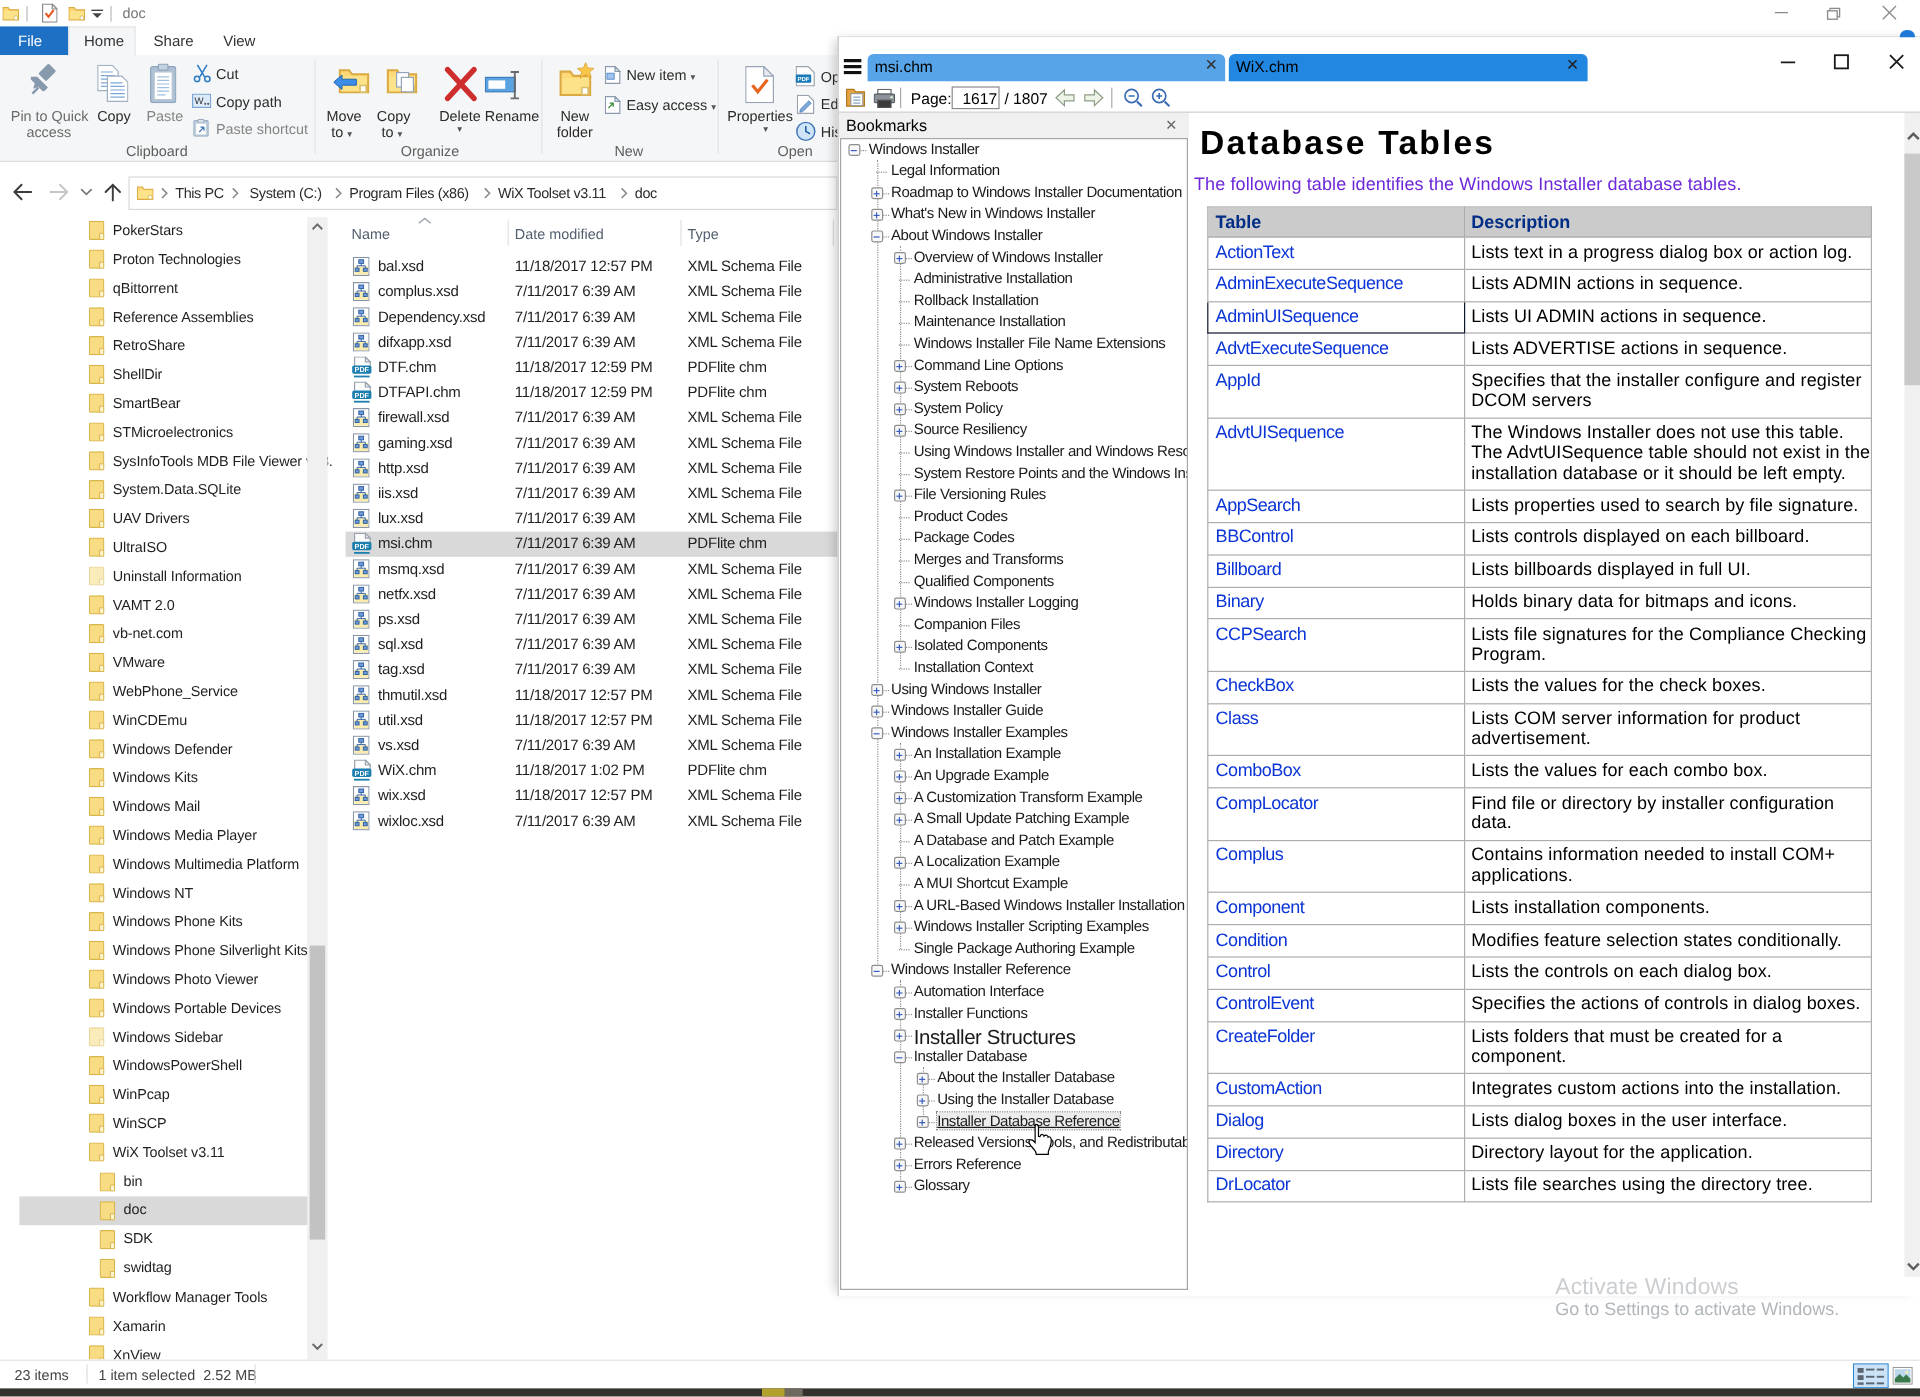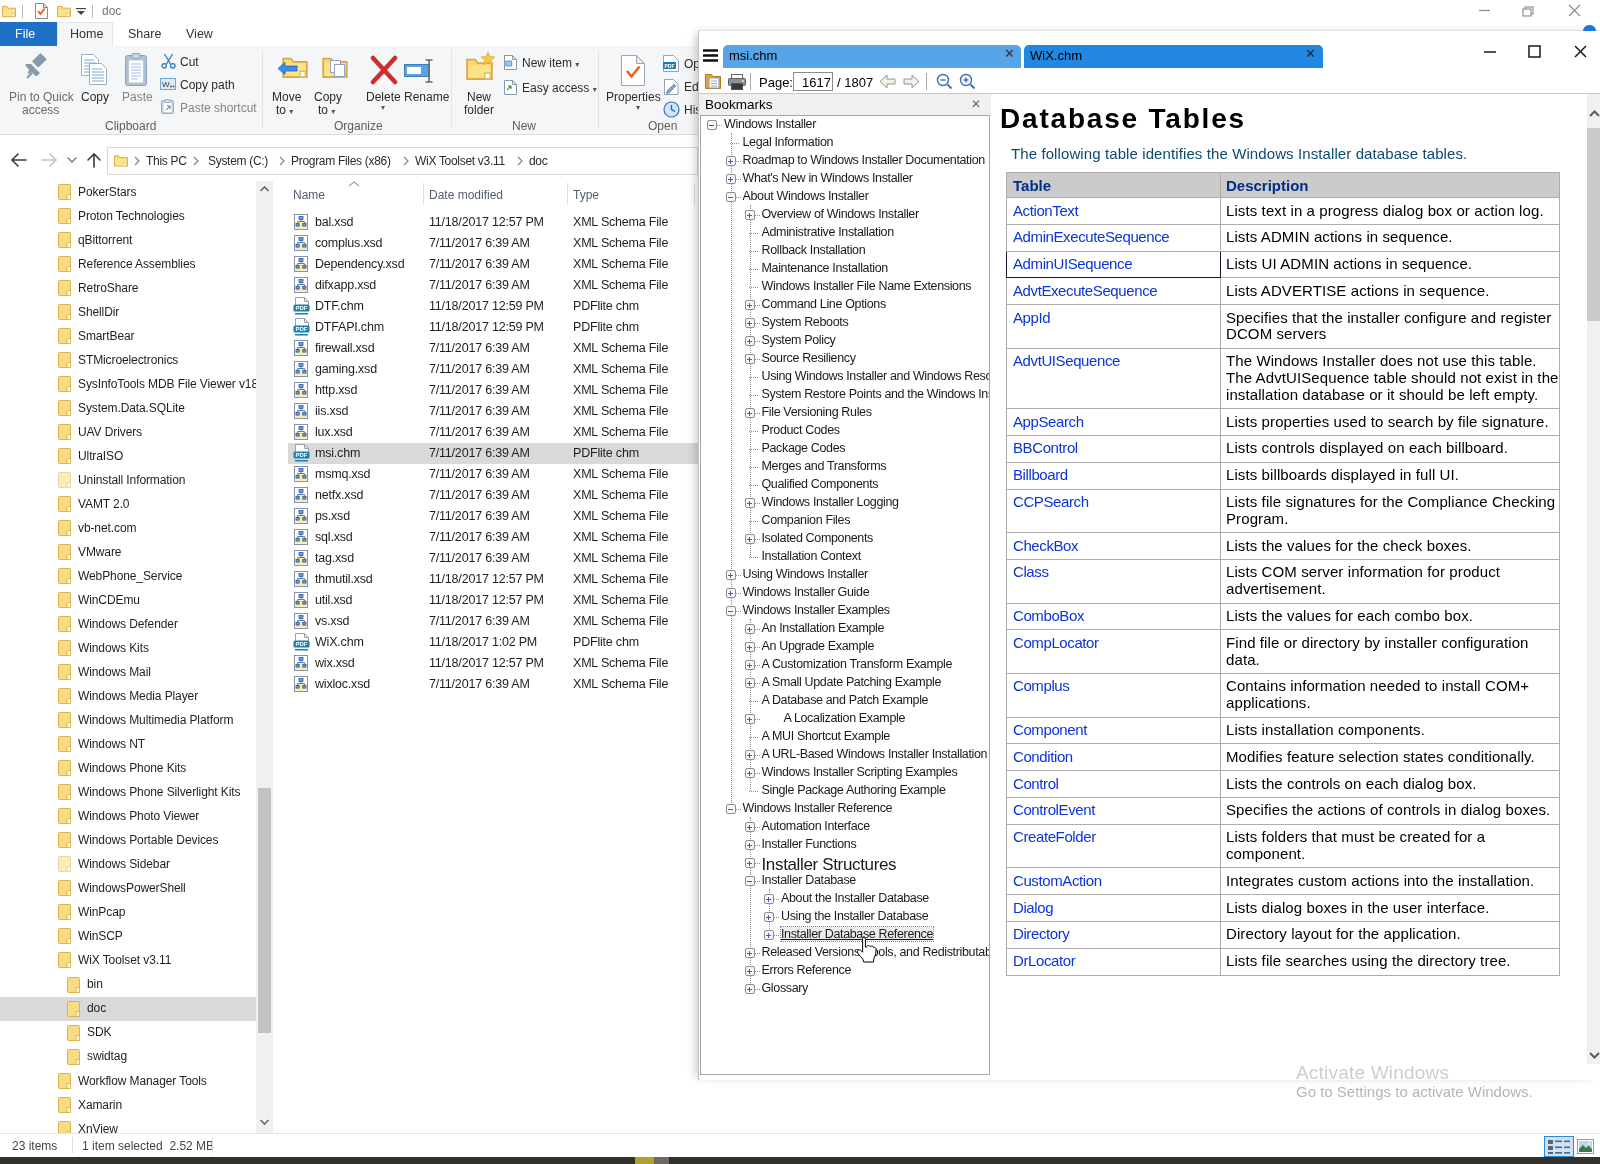--- a/index.html
+++ b/index.html
@@ -217,21 +217,21 @@
 <div class="txt" style="left:529px;top:154px;font-size:12px;letter-spacing:-0.3px;color:#2b2b2b">doc</div>
 <div class="txt" style="left:293px;top:188px;font-size:12px;color:#525e6e">Name</div>
 <svg class="abs" style="left:348px;top:181px" width="12" height="6" viewBox="0 0 12 6">
       <path d="M1 5 l5 -4 l5 4" stroke="#9aa5b1" stroke-width="1.2" fill="none"></path>
     </svg>
 <div class="txt" style="left:429px;top:188px;font-size:12px;color:#525e6e">Date modified</div>
 <div class="txt" style="left:573px;top:188px;font-size:12px;color:#525e6e">Type</div>
 <div class="abs" style="left:423px;top:183px;width:1px;height:22px;background:#e0e0e0"></div>
 <div class="abs" style="left:567px;top:183px;width:1px;height:22px;background:#e0e0e0"></div>
 <div class="abs" style="left:694px;top:183px;width:1px;height:22px;background:#e0e0e0"></div>
-<div class="abs" style="left:0;top:181px;width:268px;height:952px;overflow:hidden">
+<div class="abs" style="left:16px;top:181px;width:268px;height:952px;overflow:hidden">
 <svg style="position:absolute;left:58px;top:3px;opacity:1" width="13" height="16" viewBox="0 0 13 16">
         <rect x="0.5" y="0.5" width="12" height="15" rx="1" fill="#f7dc84" stroke="#d8b44a"></rect>
         <path d="M9 10.5 h3.5 v5 h-3.5 z" fill="#fcf3cf" stroke="#d8b44a" stroke-width="0.8"></path>
       </svg>
 <div class="txt" style="left:78px;top:4px;font-size:12px;letter-spacing:-0.1px;color:#1f1f1f">PokerStars</div>
 <svg style="position:absolute;left:58px;top:27px;opacity:1" width="13" height="16" viewBox="0 0 13 16">
         <rect x="0.5" y="0.5" width="12" height="15" rx="1" fill="#f7dc84" stroke="#d8b44a"></rect>
         <path d="M9 10.5 h3.5 v5 h-3.5 z" fill="#fcf3cf" stroke="#d8b44a" stroke-width="0.8"></path>
       </svg>
 <div class="txt" style="left:78px;top:28px;font-size:12px;letter-spacing:-0.1px;color:#1f1f1f">Proton Technologies</div>
@@ -894,21 +894,21 @@
         <div style="position:absolute;left:46.0px;top:566.5px;width:5px;height:1px;background:#3b5fc0"></div>
         <div style="position:absolute;left:48.0px;top:564.5px;width:1px;height:5px;background:#3b5fc0"></div>
         <div style="position:absolute;left:53.5px;top:567px;width:5px;height:1px;border-top:1px dotted #8f8f8f"></div>
         <div style="position:absolute;left:60.5px;top:559px;font-size:12.5px;letter-spacing:-0.35px;color:#1a1a1a;white-space:nowrap;">A Small Update Patching Example</div>
         <div style="position:absolute;left:48.0px;top:585px;width:9px;height:1px;border-top:1px dotted #8f8f8f"></div>
         <div style="position:absolute;left:60.5px;top:577px;font-size:12.5px;letter-spacing:-0.35px;color:#1a1a1a;white-space:nowrap;">A Database and Patch Example</div>
         <div style="position:absolute;left:43.5px;top:598px;width:10px;height:10px;background:#f7f7f7;border:1px solid #8e8e8e;border-radius:2px;box-sizing:border-box"></div>
         <div style="position:absolute;left:46.0px;top:602.5px;width:5px;height:1px;background:#3b5fc0"></div>
         <div style="position:absolute;left:48.0px;top:600.5px;width:1px;height:5px;background:#3b5fc0"></div>
         <div style="position:absolute;left:53.5px;top:603px;width:5px;height:1px;border-top:1px dotted #8f8f8f"></div>
-        <div style="position:absolute;left:60.5px;top:595px;font-size:12.5px;letter-spacing:-0.35px;color:#1a1a1a;white-space:nowrap;margin-left:22px;">A Localization Example</div>
+        <div style="position:absolute;left:60.5px;top:595px;font-size:12.5px;letter-spacing:-0.35px;color:#1a1a1a;white-space:nowrap;">A Localization Example</div>
         <div style="position:absolute;left:48.0px;top:621px;width:9px;height:1px;border-top:1px dotted #8f8f8f"></div>
         <div style="position:absolute;left:60.5px;top:613px;font-size:12.5px;letter-spacing:-0.35px;color:#1a1a1a;white-space:nowrap;">A MUI Shortcut Example</div>
         <div style="position:absolute;left:43.5px;top:634px;width:10px;height:10px;background:#f7f7f7;border:1px solid #8e8e8e;border-radius:2px;box-sizing:border-box"></div>
         <div style="position:absolute;left:46.0px;top:638.5px;width:5px;height:1px;background:#3b5fc0"></div>
         <div style="position:absolute;left:48.0px;top:636.5px;width:1px;height:5px;background:#3b5fc0"></div>
         <div style="position:absolute;left:53.5px;top:639px;width:5px;height:1px;border-top:1px dotted #8f8f8f"></div>
         <div style="position:absolute;left:60.5px;top:631px;font-size:12.5px;letter-spacing:-0.35px;color:#1a1a1a;white-space:nowrap;">A URL-Based Windows Installer Installation</div>
         <div style="position:absolute;left:43.5px;top:652px;width:10px;height:10px;background:#f7f7f7;border:1px solid #8e8e8e;border-radius:2px;box-sizing:border-box"></div>
         <div style="position:absolute;left:46.0px;top:656.5px;width:5px;height:1px;background:#3b5fc0"></div>
         <div style="position:absolute;left:48.0px;top:654.5px;width:1px;height:5px;background:#3b5fc0"></div>
@@ -965,21 +965,21 @@
         <div style="position:absolute;left:53.5px;top:855px;width:5px;height:1px;border-top:1px dotted #8f8f8f"></div>
         <div style="position:absolute;left:60.5px;top:847px;font-size:12.5px;letter-spacing:-0.35px;color:#1a1a1a;white-space:nowrap;">Errors Reference</div>
         <div style="position:absolute;left:43.5px;top:868px;width:10px;height:10px;background:#f7f7f7;border:1px solid #8e8e8e;border-radius:2px;box-sizing:border-box"></div>
         <div style="position:absolute;left:46.0px;top:872.5px;width:5px;height:1px;background:#3b5fc0"></div>
         <div style="position:absolute;left:48.0px;top:870.5px;width:1px;height:5px;background:#3b5fc0"></div>
         <div style="position:absolute;left:53.5px;top:873px;width:5px;height:1px;border-top:1px dotted #8f8f8f"></div>
         <div style="position:absolute;left:60.5px;top:865px;font-size:12.5px;letter-spacing:-0.35px;color:#1a1a1a;white-space:nowrap;">Glossary</div>
 </div>
 <div class="abs" style="left:292px;top:63px;width:596px;height:981px;background:#fff;overflow:hidden">
 <div style="position:absolute;left:9px;top:9px;font-size:28px;font-weight:bold;color:#000;letter-spacing:1.8px;white-space:nowrap">Database Tables</div>
-        <div style="position:absolute;left:20px;top:51px;font-size:15px;color:#0c4a6e;letter-spacing:0.1px;white-space:nowrap">The following table identifies the Windows Installer database tables.</div>
+        <div style="position:absolute;left:4px;top:51px;font-size:15px;color:#6d28d9;letter-spacing:0.1px;white-space:nowrap">The following table identifies the Windows Installer database tables.</div>
         <table style="position:absolute;left:15px;top:78px;width:554px;border-collapse:collapse;font-size:15px;table-layout:fixed">
           <tbody>
             <tr style="background:#cbcbcb;height:25px">
               <td style="width:214px;padding-left:6px;font-weight:bold;color:#002d85;border:1px solid #adadad">Table</td>
               <td style="padding-left:5px;font-weight:bold;color:#002d85;border:1px solid #adadad">Description</td>
             </tr>
             <tr>
               <td style="vertical-align:top;padding:4.5px 0 4.5px 6px;border:1px solid #adadad;color:#0b35d6;line-height:16.8px;letter-spacing:-0.4px">ActionText</td>
               <td style="vertical-align:top;padding:4.5px 0 4.5px 5px;border:1px solid #adadad;color:#000;line-height:16.8px;letter-spacing:0.1px">Lists text in a progress dialog box or action log.</td>
             </tr>
@@ -1007,20 +1007,24 @@
               <td style="vertical-align:top;padding:4.5px 0 4.5px 6px;border:1px solid #adadad;color:#0b35d6;line-height:16.8px;letter-spacing:-0.4px">AppSearch</td>
               <td style="vertical-align:top;padding:4.5px 0 4.5px 5px;border:1px solid #adadad;color:#000;line-height:16.8px;letter-spacing:0.1px">Lists properties used to search by file signature.</td>
             </tr>
             <tr>
               <td style="vertical-align:top;padding:4.5px 0 4.5px 6px;border:1px solid #adadad;color:#0b35d6;line-height:16.8px;letter-spacing:-0.4px">BBControl</td>
               <td style="vertical-align:top;padding:4.5px 0 4.5px 5px;border:1px solid #adadad;color:#000;line-height:16.8px;letter-spacing:0.1px">Lists controls displayed on each billboard.</td>
             </tr>
             <tr>
               <td style="vertical-align:top;padding:4.5px 0 4.5px 6px;border:1px solid #adadad;color:#0b35d6;line-height:16.8px;letter-spacing:-0.4px">Billboard</td>
               <td style="vertical-align:top;padding:4.5px 0 4.5px 5px;border:1px solid #adadad;color:#000;line-height:16.8px;letter-spacing:0.1px">Lists billboards displayed in full UI.</td>
+            </tr>
+            <tr>
+              <td style="vertical-align:top;padding:4.5px 0 4.5px 6px;border:1px solid #adadad;color:#0b35d6;line-height:16.8px;letter-spacing:-0.4px">Binary</td>
+              <td style="vertical-align:top;padding:4.5px 0 4.5px 5px;border:1px solid #adadad;color:#000;line-height:16.8px;letter-spacing:0.1px">Holds binary data for bitmaps and icons.</td>
             </tr>
             <tr>
               <td style="vertical-align:top;padding:4.5px 0 4.5px 6px;border:1px solid #adadad;color:#0b35d6;line-height:16.8px;letter-spacing:-0.4px">CCPSearch</td>
               <td style="vertical-align:top;padding:4.5px 0 4.5px 5px;border:1px solid #adadad;color:#000;line-height:16.8px;letter-spacing:0.1px">Lists file signatures for the Compliance Checking<br>Program.</td>
             </tr>
             <tr>
               <td style="vertical-align:top;padding:4.5px 0 4.5px 6px;border:1px solid #adadad;color:#0b35d6;line-height:16.8px;letter-spacing:-0.4px">CheckBox</td>
               <td style="vertical-align:top;padding:4.5px 0 4.5px 5px;border:1px solid #adadad;color:#000;line-height:16.8px;letter-spacing:0.1px">Lists the values for the check boxes.</td>
             </tr>
             <tr>

